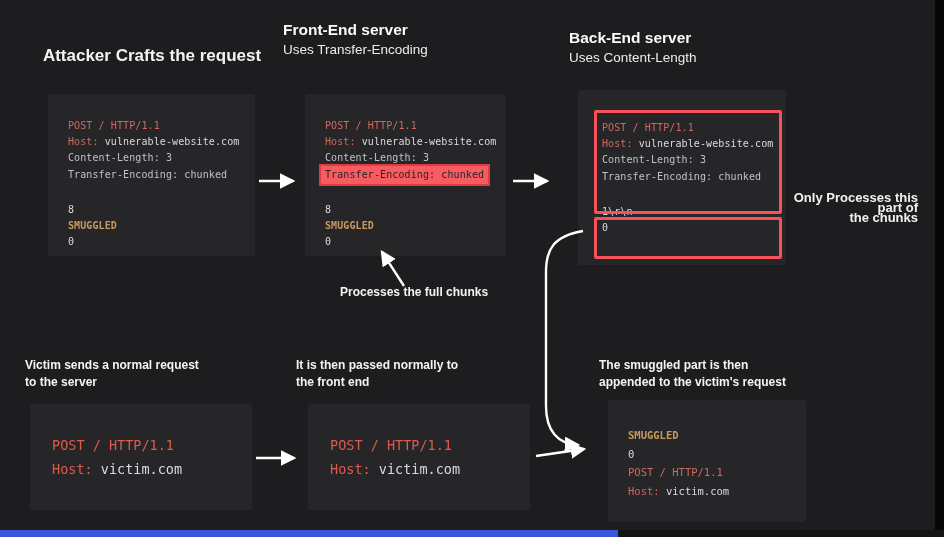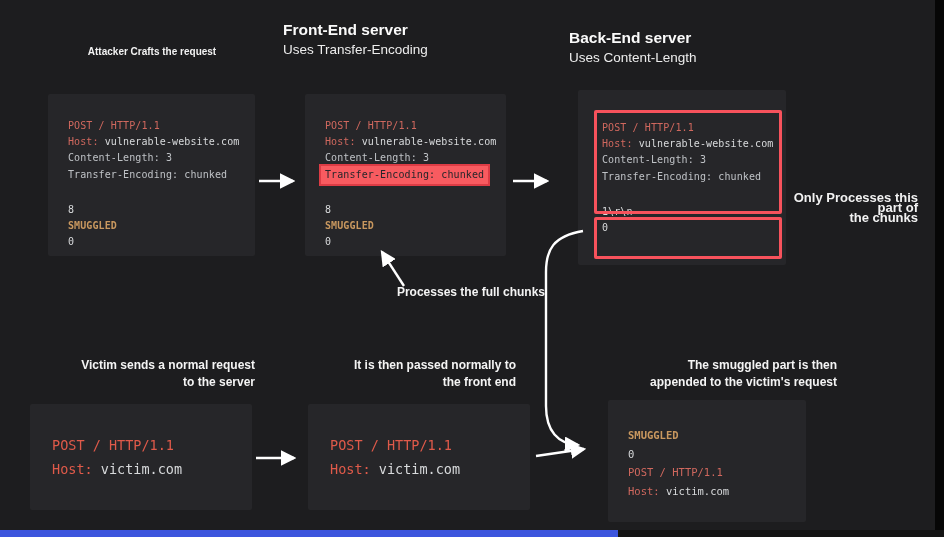--- a/index.html
+++ b/index.html
@@ -1,21 +1,21 @@
 <!DOCTYPE html>
 <html><head>
 <meta charset="utf-8">
 <style>
   * { margin:0; padding:0; box-sizing:border-box; }
   html,body { background:#000; }
   .canvas { position:relative; width:944px; height:537px; background:#1d1d1f; overflow:hidden;
             font-family:"Liberation Sans", sans-serif; }
 
   
-  .hdr-single { position:absolute; text-align:center; color:#f2f2f2; font-size:10px; font-weight:700; }
+  .hdr-single { position:absolute; text-align:center; color:#f2f2f2; font-size:17px; font-weight:700; }
   .hdr-group  { position:absolute; color:#fafafa; }
   .hdr-title  { font-size:15.5px; font-weight:700; line-height:21px; }
   .hdr-sub    { font-size:13.5px; font-weight:400; line-height:20px; color:#ededed; }
   .h-attacker { left:32px; top:46px; width:240px; }
   .h-frontend { left:283px; top:19px; width:240px; }
   .h-backend  { left:569px; top:19px; width:232px;margin-top:8px; }
 
   
   .panel { position:absolute; background:#262629; border-radius:2px; }
   .p1 { left:48px;  top:94px;  width:207px; height:162px; }
@@ -36,21 +36,21 @@
   .tok-gray   { color:#bfc2c6; }
 
   .te-highlight { display:inline-block; background:#f85b60; border:2px solid #dd3c45;
                   color:#26262a; line-height:12px; padding:3px 4px; margin:-4px 0 -4px -6px; }
 
   .redbox { position:absolute; border:3px solid #f7525c; border-radius:2px; z-index:4; background:transparent; }
   .rb1 { left:594px; top:110px; width:188px; height:104px; }
   .rb2 { left:594px; top:217px; width:188px; height:42px; }
 
   
-  .note       { position:absolute; text-align:right; color:#f4f4f4; font-size:12px; font-weight:600; line-height:17px; }
+  .note       { position:absolute; text-align:left; color:#f4f4f4; font-size:12px; font-weight:600; line-height:17px; }
   .note-small { position:absolute; text-align:right; color:#f2f2f2; font-size:13px; font-weight:700; line-height:10px; }
   .n-chunks   { left:340px; top:284px; width:205px; }
   .n-only     { left:793px; top:193px; width:125px; }
   .n-victim   { left:25px;  top:357px; width:230px; }
   .n-passed   { left:296px; top:357px; width:220px; }
   .n-smuggled { left:599px; top:357px; width:238px; }
 
   
   .code-big { padding:30px 0 0 22px; font-family:"DejaVu Sans Mono", monospace;
               font-size:13.5px; line-height:23.5px; white-space:nowrap; }

